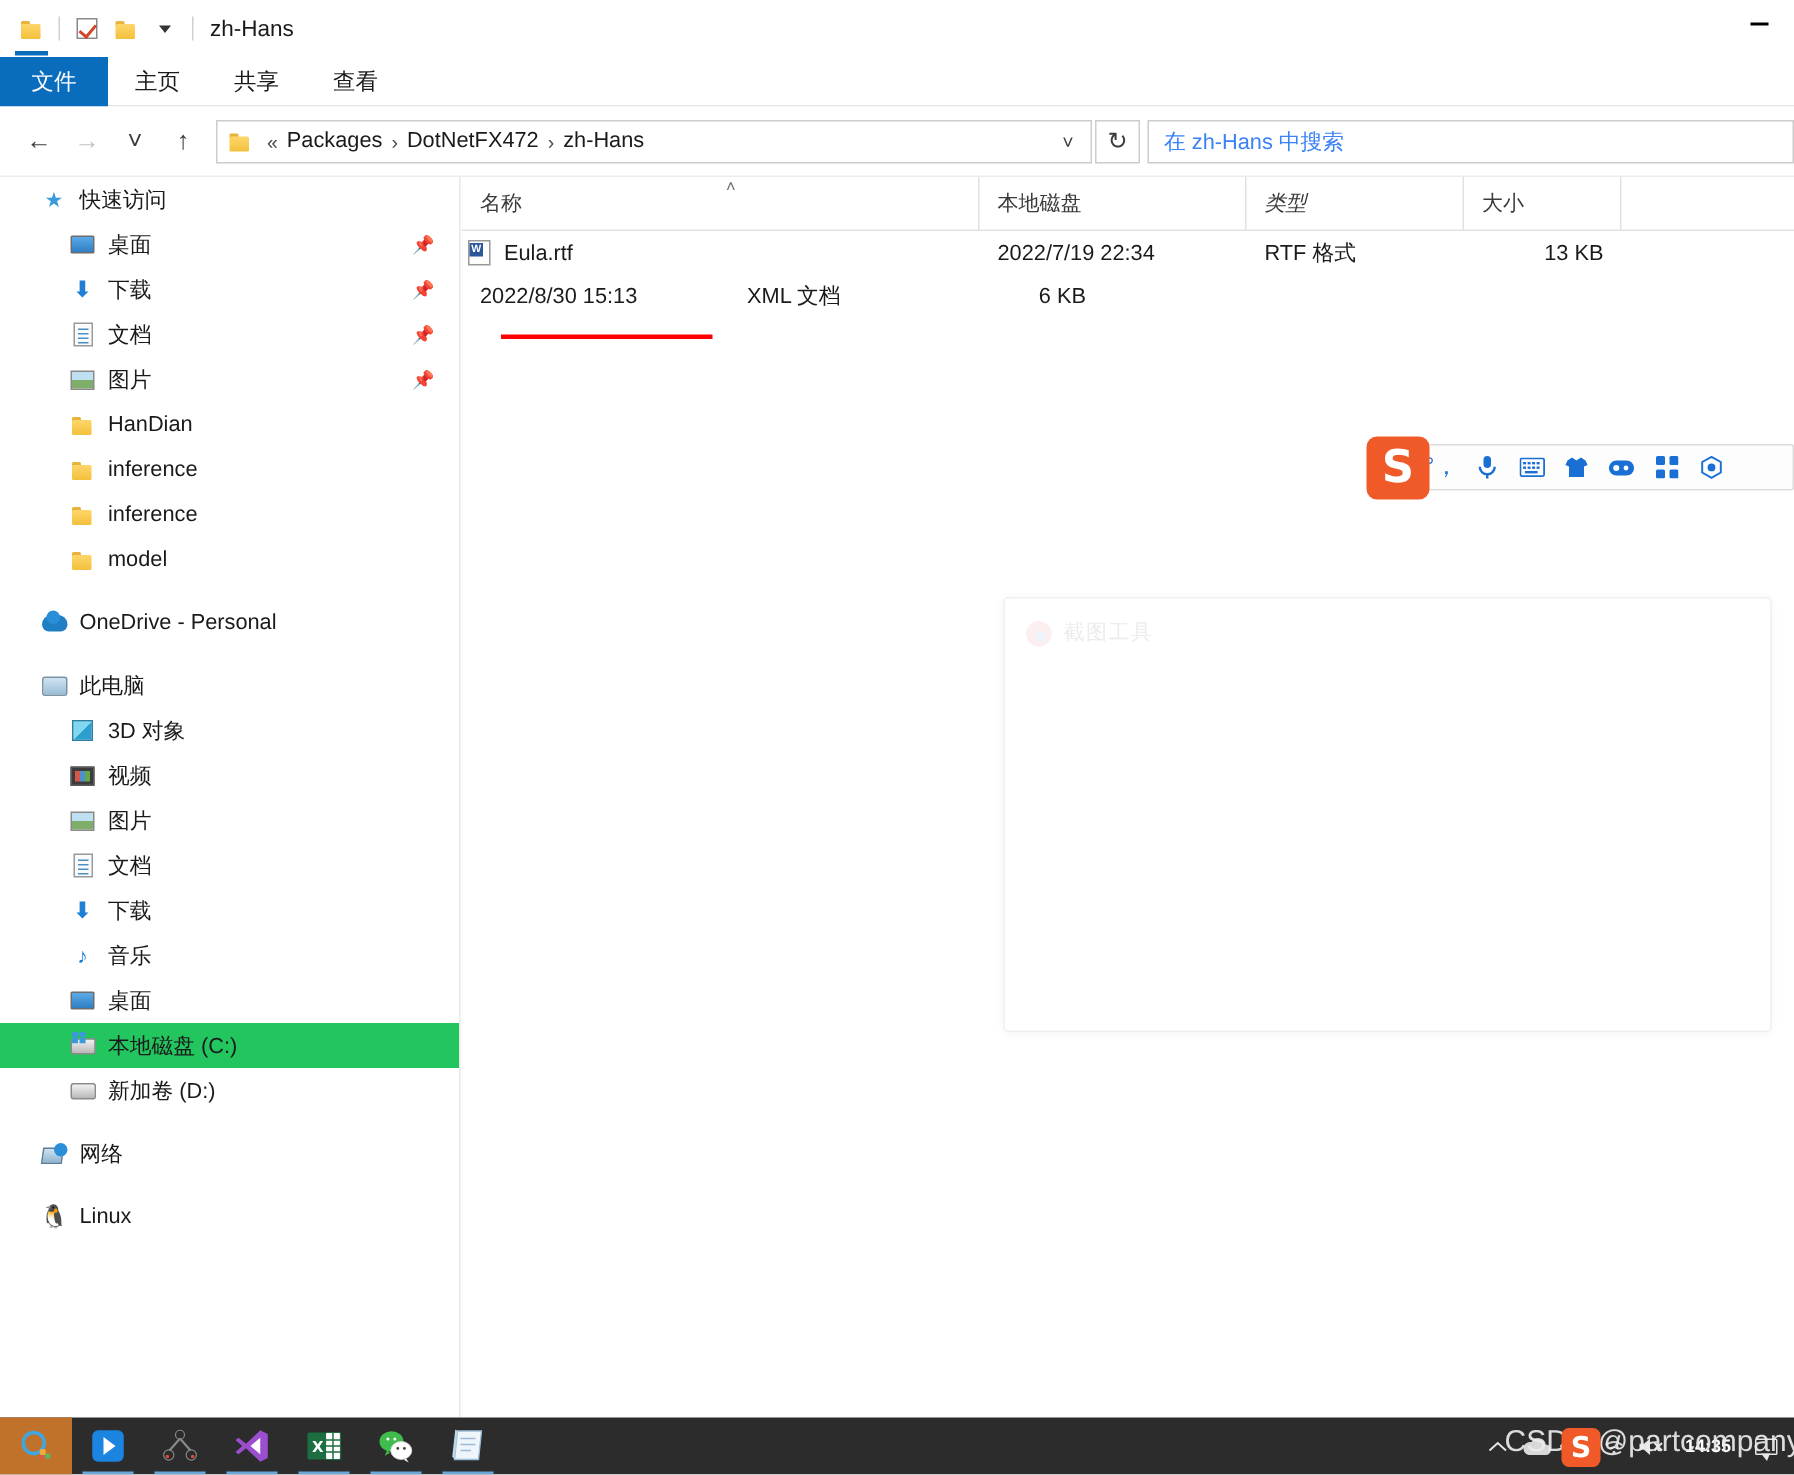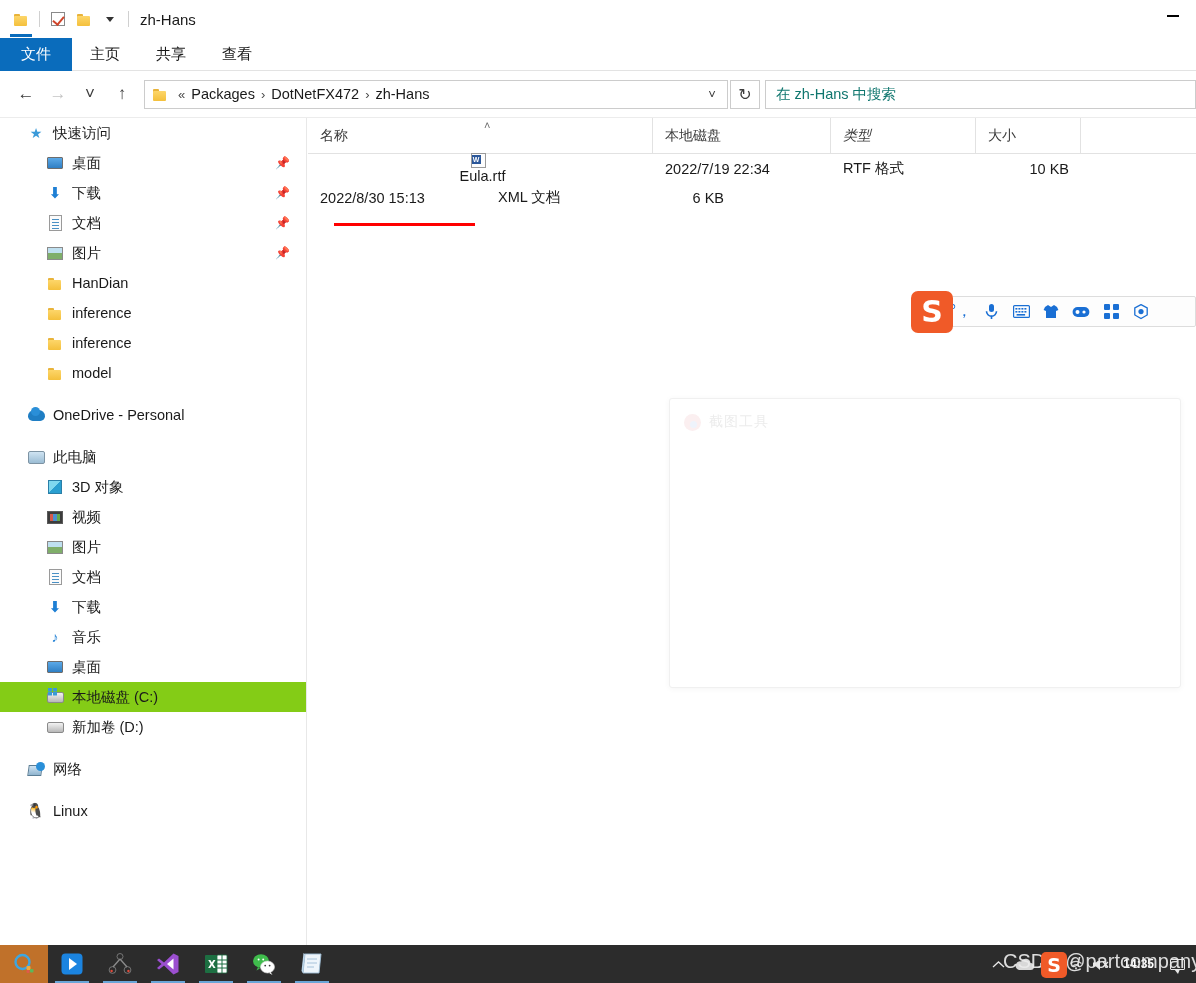--- a/index.html
+++ b/index.html
@@ -107,34 +107,34 @@
   #refresh-btn {
     width: 30px; height: 29px; margin-left: 2px;
     border: 1px solid #cccccc; background: #fff;
     display: flex; align-items: center; justify-content: center;
     font-size: 16px; color: #3d3d3d;
   }
   #searchbox {
     flex: 1; height: 29px; margin-left: 5px; margin-right: 0;
     border: 1px solid #cccccc; background: #fff;
     display: flex; align-items: center; padding: 0 10px;
-    font-size: 14.5px; color: #0f766e;
+    font-size: 14.5px; color: #3b82f6;
   }
 
   
   #sidebar {
     position: absolute; left: 0; top: 118px; width: 307px; height: 827px;
     background: #ffffff; overflow: hidden;
     border-right: 1px solid #e8e8e8;
   }
   .nav-item {
     height: 30px; display: flex; align-items: center;
     font-size: 14.5px; color: #1a1a1a; white-space: nowrap; position: relative;
   }
-  .nav-item.selected { background: #84cc16; }
+  .nav-item.selected { background: #22c55e; }
   .nav-ico {
     width: 18px; height: 18px; margin-right: 8px; flex: 0 0 18px;
     display: flex; align-items: center; justify-content: center;
     position: relative;
   }
   .lvl0 { padding-left: 27px; }
   .lvl1 { padding-left: 46px; }
   .pin {
     position: absolute; right: 16px; top: 50%; transform: translateY(-50%);
     font-size: 12px; color: #9a9a9a;
@@ -247,21 +247,21 @@
   .ch.type  { width: 145px; font-style: italic; }
   .ch.size  { width: 105px; }
   #sort-caret {
     position: absolute; left: 176px; top: 2px;
     font-size: 11px; color: #6a6a6a; line-height: 1;
   }
   .frow {
     height: 29px; display: flex; align-items: center; font-size: 14.5px; color: #1a1a1a;
   }
   .fc-name {
-    width: 345px; display: flex; align-items: center; padding-left: 4px; flex-direction: column;
+    width: 345px; display: flex; align-items: center; padding-left: 4px;
   }
   .fc-date { width: 178px; padding-left: 12px; }
   .fc-type { width: 145px; padding-left: 12px; }
   .fc-size { width: 105px; padding-right: 12px; text-align: right; }
   .fico-rtf {
     width: 15px; height: 17px; margin-right: 9px; flex: 0 0 15px;
     background: #fdfdfd; border: 1px solid #9a9a9a; position: relative;
   }
   .fico-rtf::after {
     content: "W"; position: absolute; left: 0; top: 1px;
@@ -588,21 +588,21 @@
     <div id="sort-caret">˄</div>
   </div>
 
   <div class="frow">
     <div class="fc-name">
       <span class="fico-rtf"></span>
       <span>Eula.rtf</span>
     </div>
     <div class="fc-date">2022/7/19 22:34</div>
     <div class="fc-type">RTF 格式</div>
-    <div class="fc-size">10 KB</div>
+    <div class="fc-size">13 KB</div>
   </div>
 
   <div class="frow">
     <div class="fc-date">2022/8/30 15:13</div>
     <div class="fc-type">XML 文档</div>
     <div class="fc-size">6 KB</div>
   </div>
 
   <div id="red-underline"></div>
 </div>

